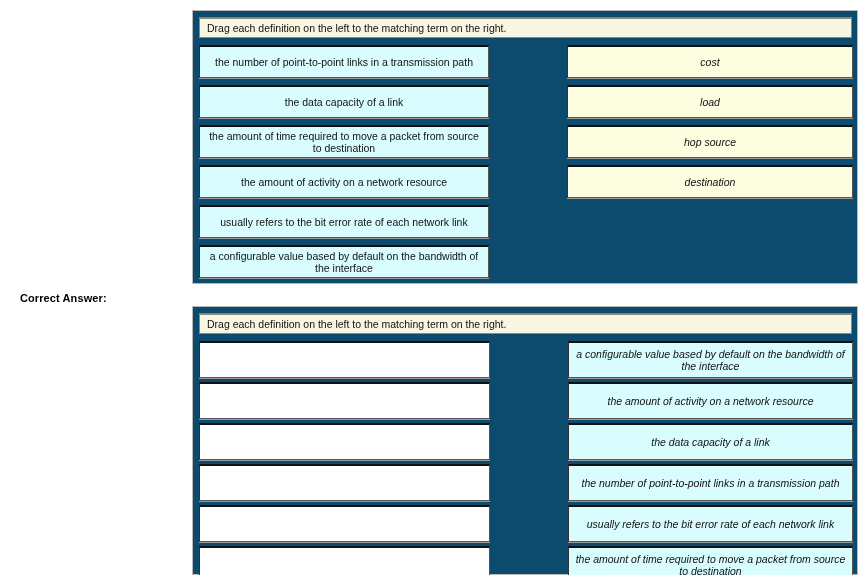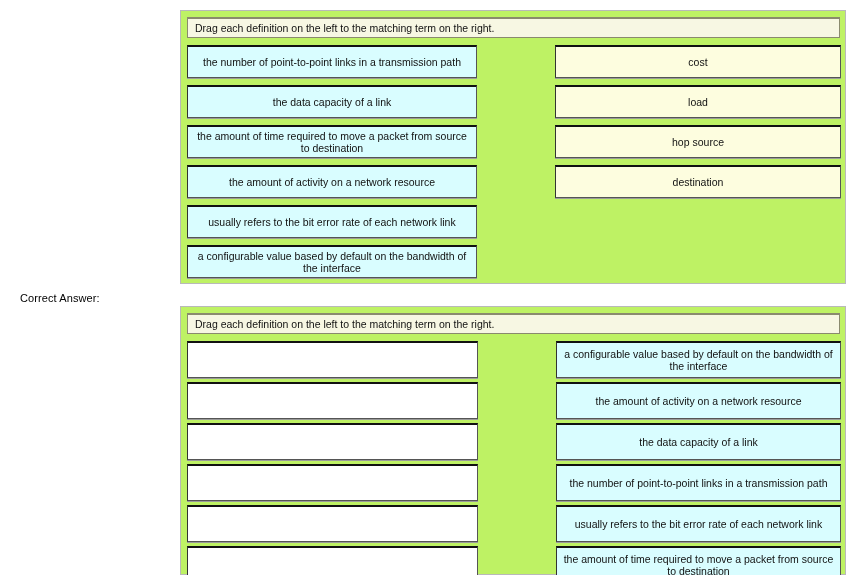--- a/index.html
+++ b/index.html
@@ -15,31 +15,31 @@
     font-family: "Liberation Sans", sans-serif;
     color: #000000;
   }
 
   
   .correct-answer-label {
     position: absolute;
     left: 20px;
     top: 292px;
     font-size: 11px;
-    font-weight: normal;
+    font-weight: bold;
     color: #000000;
     letter-spacing: 0.1px;
     white-space: nowrap;
   }
 
   
   .match-panel {
     position: absolute;
-    left: 180px;
-    background: #bef264;
+    left: 192px;
+    background: #0c4a6e;
     border: 1px solid #b9b9b9;
     box-sizing: border-box;
     width: 666px;
     padding: 6px 4px 5px 6px;
   }
   .match-panel.panel-question { top: 10px;  height: 274px; }
   .match-panel.panel-answer   { top: 306px; height: 269px; }
 
   .panel-instruction {
     box-sizing: border-box;
@@ -61,21 +61,21 @@
     display: flex;
     align-items: flex-start;
   }
 
   .col {
     display: flex;
     flex-direction: column;
   }
   .col-left  { width: 292px; }
   .col-gap   { width: 78px; flex: 0 0 78px; }
-  .col-right { width: 288px; }
+  .col-right { width: 288px; font-style: italic; }
 
   
   .tile {
     box-sizing: border-box;
     height: 33px;
     margin-bottom: 7px;
     display: flex;
     align-items: center;
     justify-content: center;
     text-align: center;

